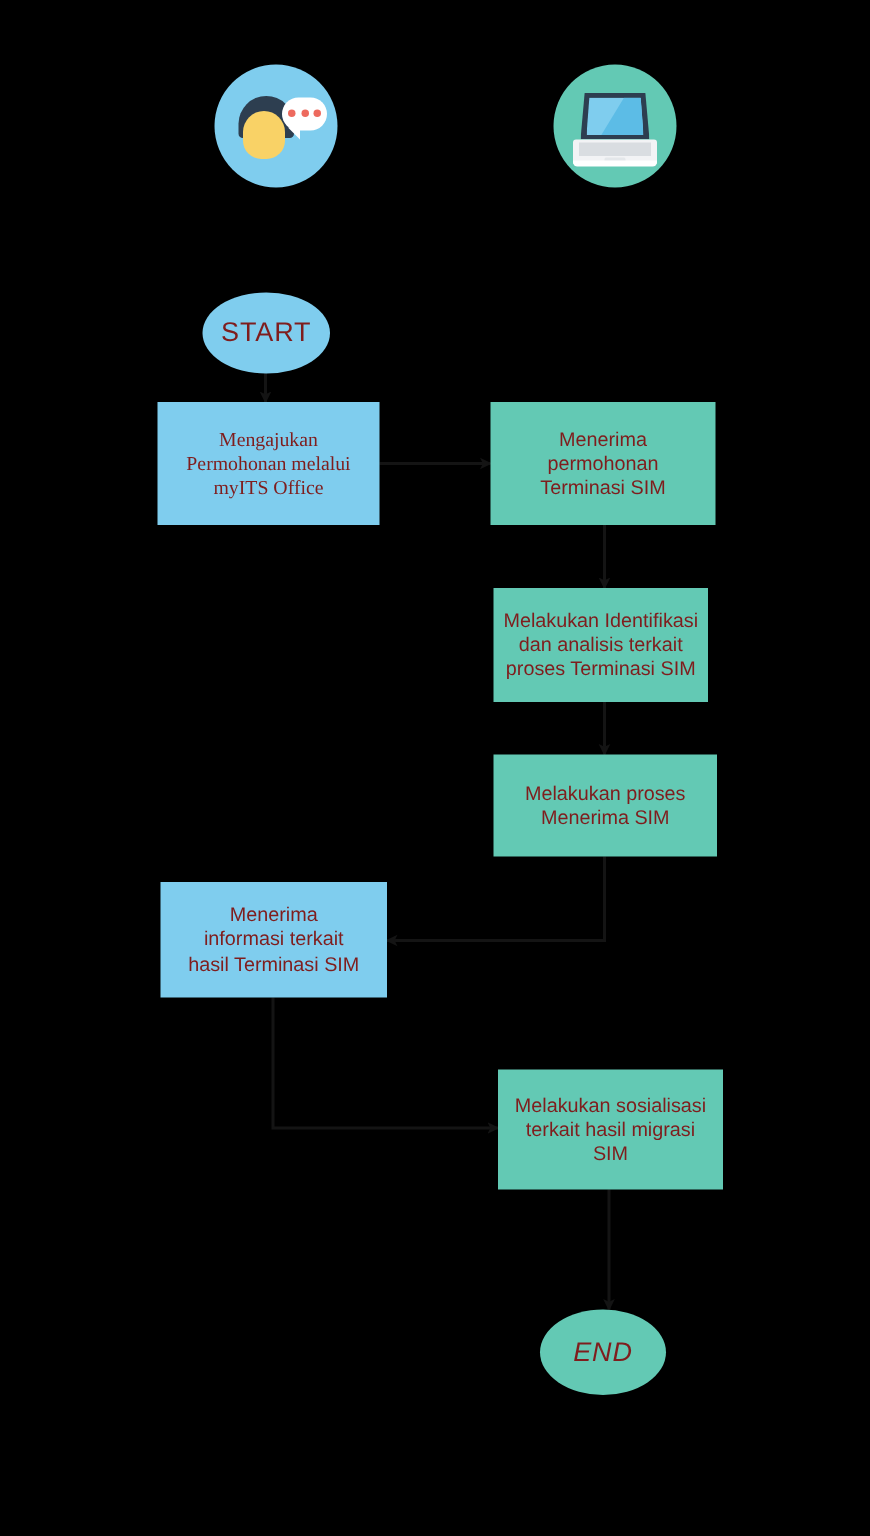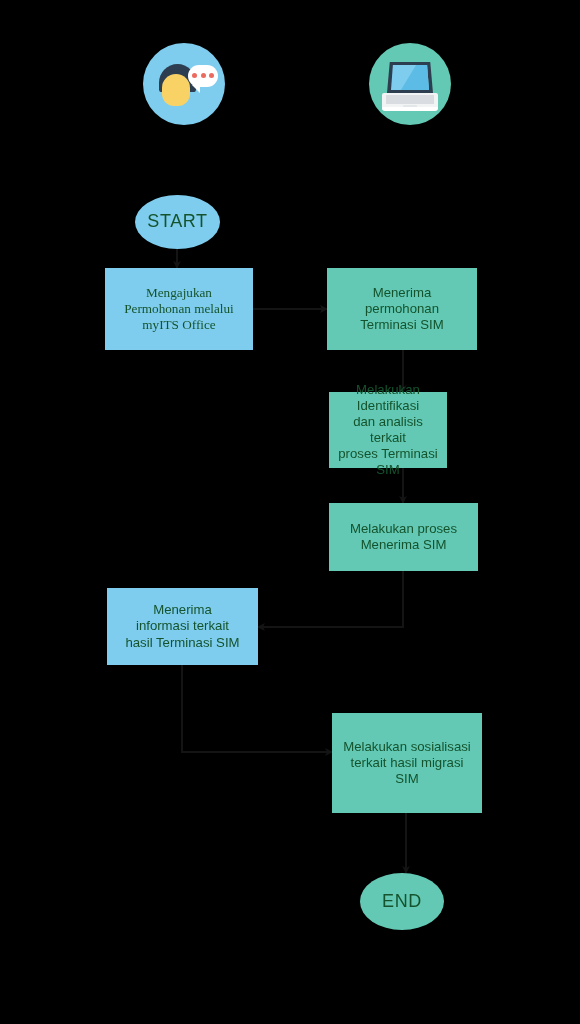--- a/index.html
+++ b/index.html
@@ -24,21 +24,21 @@
   }
 
   .node {
     position: absolute;
     box-sizing: border-box;
     display: flex;
     align-items: center;
     justify-content: center;
     text-align: center;
     line-height: 1.22;
-    color: #14532d;
+    color: #7f1d1d;
   }
 
   .process {
     font-size: 13.2px;
     padding: 4px 6px;
   }
 
   .terminator {
     border-radius: 50%;
     font-size: 18px;
@@ -186,38 +186,38 @@
 Permohonan melalui
 myITS Office</span>
 </div>
 
 <div class="node process" style="left:327px; top:268px; width:150px; height:82px; background:#63C9B4;">
   <span class="node-text">Menerima
 permohonan
 Terminasi SIM</span>
 </div>
 
-<div class="node process" style="left:329px; top:392px; width:118px; height:76px; background:#63C9B4;">
+<div class="node process" style="left:329px; top:392px; width:143px; height:76px; background:#63C9B4;">
   <span class="node-text">Melakukan Identifikasi
 dan analisis terkait
 proses Terminasi SIM</span>
 </div>
 
 <div class="node process" style="left:329px; top:503px; width:149px; height:68px; background:#63C9B4;">
   <span class="node-text">Melakukan proses
 Menerima SIM</span>
 </div>
 
 <div class="node process" style="left:107px; top:588px; width:151px; height:77px; background:#7FCDEE;">
   <span class="node-text">Menerima
 informasi terkait
 hasil Terminasi SIM</span>
 </div>
 
-<div class="node process" style="left:332px; top:713px; width:150px; height:100px; background:#63C9B4;">
+<div class="node process" style="left:332px; top:713px; width:150px; height:80px; background:#63C9B4;">
   <span class="node-text">Melakukan sosialisasi
 terkait hasil migrasi
 SIM</span>
 </div>
 
-<div class="node terminator" style="left:360px; top:873px; width:84px; height:57px; background:#63C9B4;">
+<div class="node terminator" style="left:360px; top:873px; width:84px; height:57px; background:#63C9B4;font-style:italic;">
   <span class="node-text">END</span>
 </div>
 
 </body></html>

